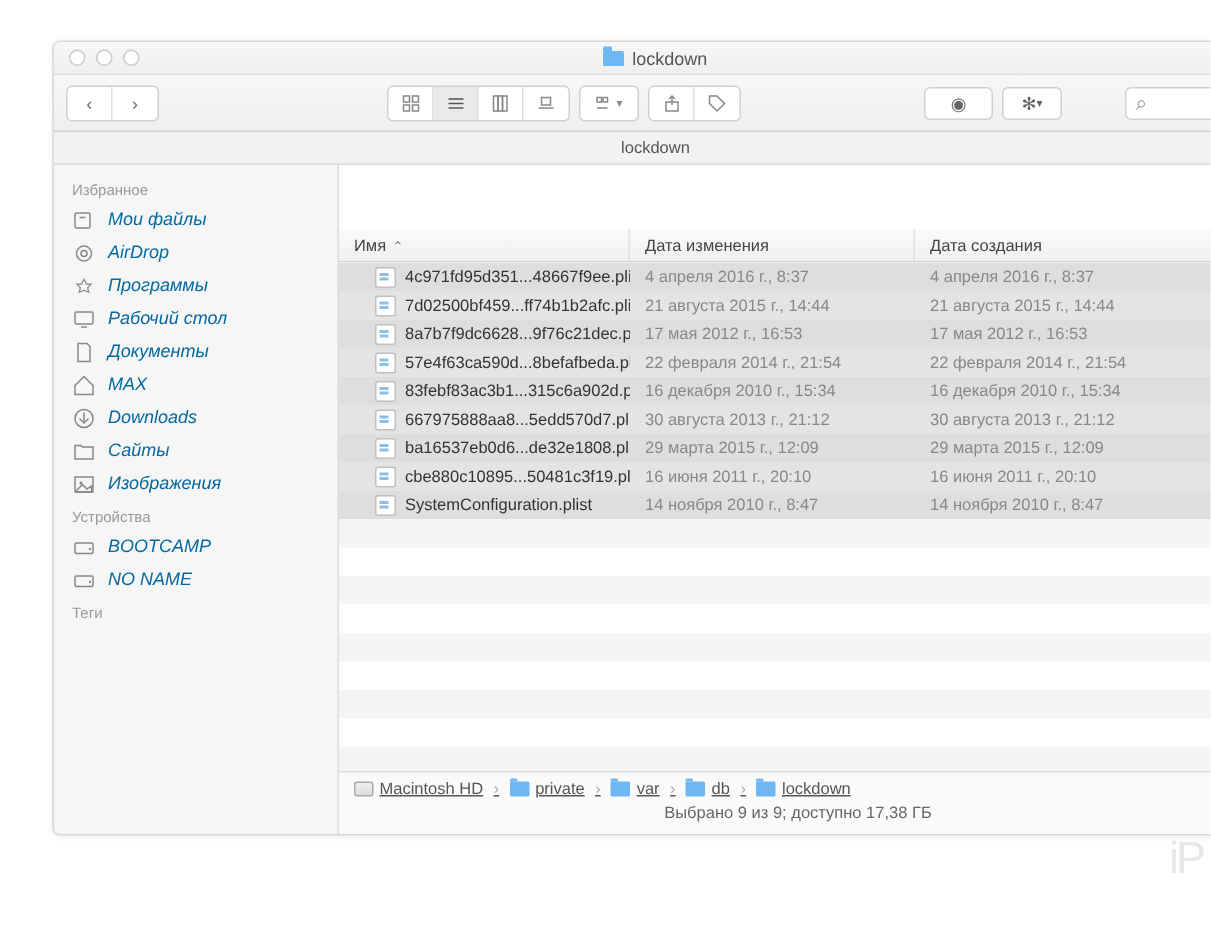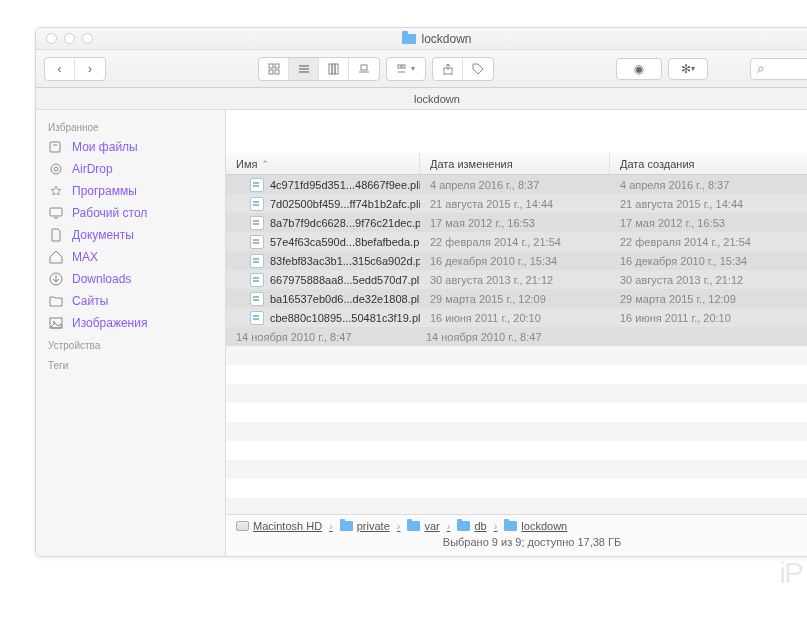--- a/index.html
+++ b/index.html
@@ -70,21 +70,21 @@
     .body { flex:1; display:flex; overflow:hidden; }
 
     .sidebar {
       width: 190px;
       background: #f6f6f6;
       border-right: 1px solid #dcdcdc;
       padding-top: 6px;
       overflow: hidden;
     }
     .sb-head { font-size: 10px; color:#999; padding: 6px 12px 3px; }
-    .sb-item { display:flex; align-items:center; gap:8px; padding: 3px 12px; font-size:12px; color:#8b5cf6; cursor:default; }
+    .sb-item { display:flex; gap:8px; padding: 3px 12px; font-size:12px; color:#0369a1; cursor:default;font-style:italic; }
     .sb-icon { width:16px; height:16px; display:flex; align-items:center; justify-content:center; color:#777; }
 
     .content { flex:1; display:flex; flex-direction:column; overflow:hidden; }
     .columns { height: 22px; background: linear-gradient(#fafafa,#f0f0f0); border-bottom:1px solid #d0d0d0; display:flex; font-size:11px; color:#444;margin-top:43px; }
     .col { padding: 4px 10px; border-right: 1px solid #e0e0e0; display:flex; align-items:center; gap:4px; }
     .col.c1 { width: 194px; }
     .col.c2 { width: 190px; }
     .col.c3 { flex:1;text-align:right; }
     .sort-arrow { font-size:9px; color:#888; }
 
@@ -288,20 +288,40 @@
               <svg width="16" height="16" viewBox="0 0 16 16">
                 <rect x="2" y="3" width="12" height="10" fill="none" stroke="#888"></rect>
                 <circle cx="6" cy="7" r="1" fill="#888"></circle>
                 <path d="M3,12 L7,8 L10,11 L13,9 L13,13 L3,13 Z" fill="none" stroke="#888"></path>
               </svg>
             </span>
             <span>Изображения</span>
           </div>
         </div>
       <div class="sb-head">Устройства</div>
+      <div id="devs">
+          <div class="sb-item">
+            <span class="sb-icon">
+              <svg width="16" height="16" viewBox="0 0 16 16">
+                <rect x="2" y="5" width="12" height="7" fill="none" stroke="#888" rx="1"></rect>
+                <circle cx="12" cy="9" r="0.8" fill="#888"></circle>
+              </svg>
+            </span>
+            <span>BOOTCAMP</span>
+          </div>
+          <div class="sb-item">
+            <span class="sb-icon">
+              <svg width="16" height="16" viewBox="0 0 16 16">
+                <rect x="2" y="5" width="12" height="7" fill="none" stroke="#888" rx="1"></rect>
+                <circle cx="12" cy="9" r="0.8" fill="#888"></circle>
+              </svg>
+            </span>
+            <span>NO NAME</span>
+          </div>
+        </div>
       <div class="sb-head">Теги</div>
     </div>
 
     <div class="content">
       <div class="columns">
         <div class="col c1">
             <span>Имя</span>
             <span class="sort-arrow">⌃</span>
           </div>
         <div class="col c2">
@@ -394,20 +414,24 @@
             </div>
             <div class="row">
               <div class="cell c1">
                 <span class="file-icon"></span>
                 <span>cbe880c10895...50481c3f19.plist</span>
               </div>
               <div class="cell c2">16 июня 2011 г., 20:10</div>
               <div class="cell c3">16 июня 2011 г., 20:10</div>
             </div>
             <div class="row">
+              <div class="cell c1">
+                <span class="file-icon"></span>
+                <span>SystemConfiguration.plist</span>
+              </div>
               <div class="cell c2">14 ноября 2010 г., 8:47</div>
               <div class="cell c3">14 ноября 2010 г., 8:47</div>
             </div>
           </div>
       </div>
       <div class="pathbar" id="pathbar">
           <span class="path-item">
             <span class="hd-mini"></span>
             <span>Macintosh HD</span>
           </span>

